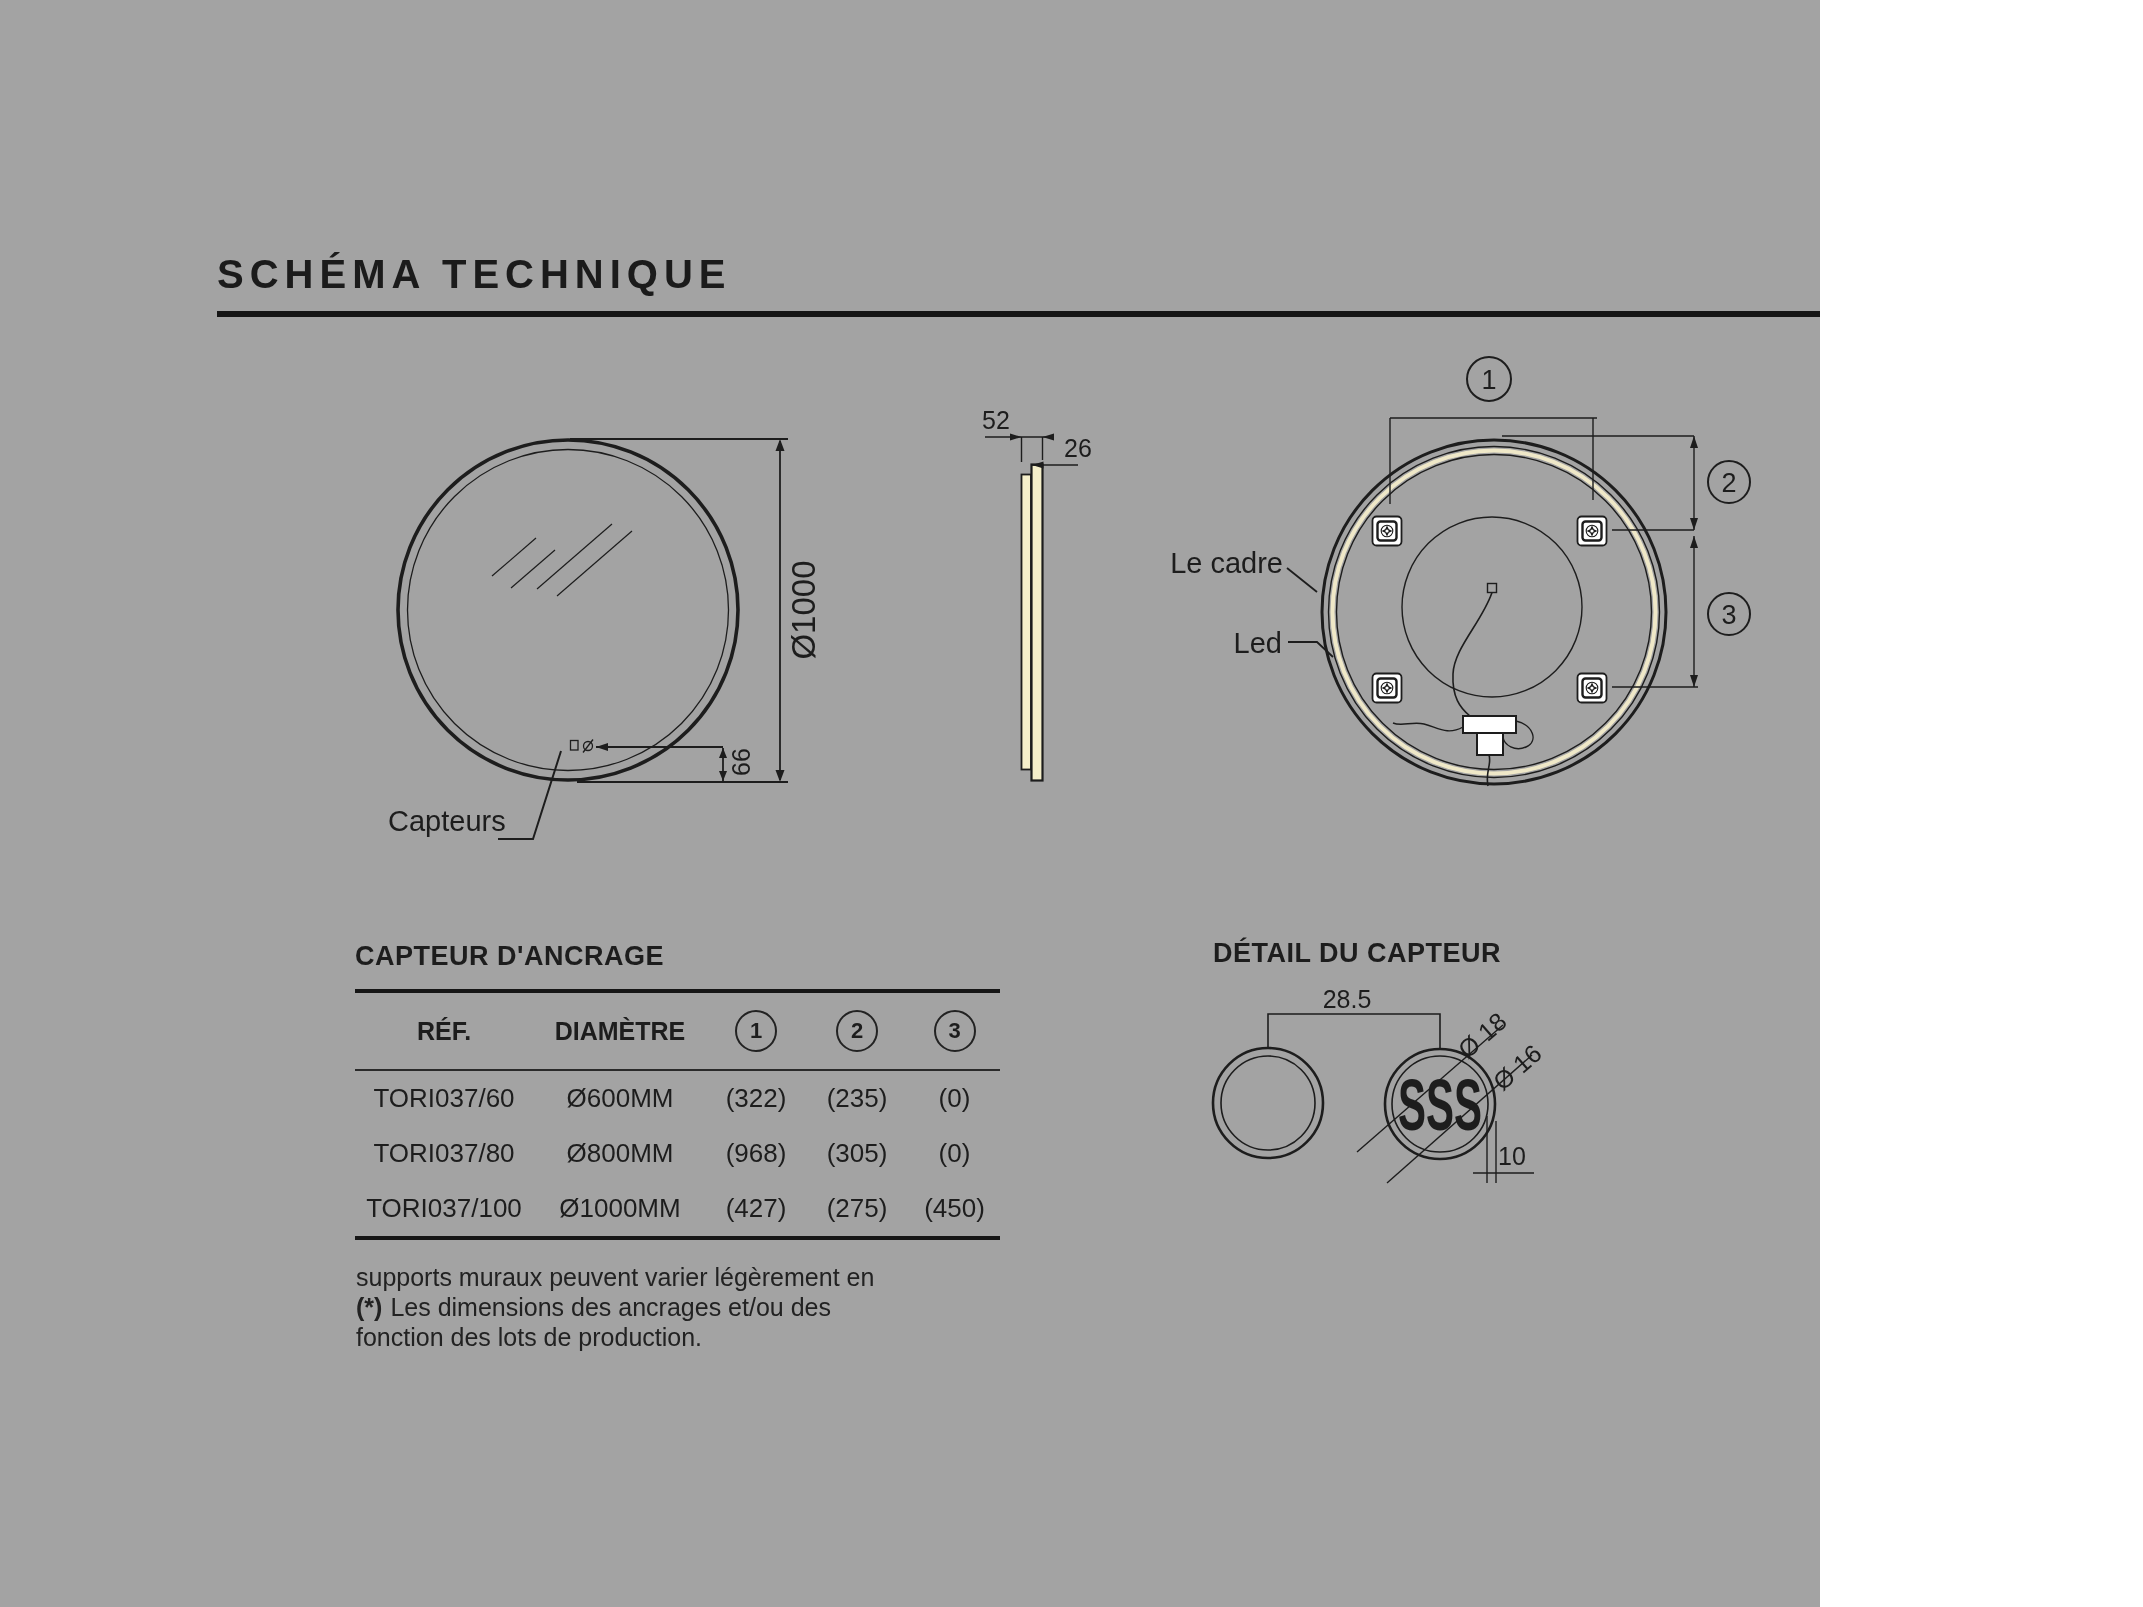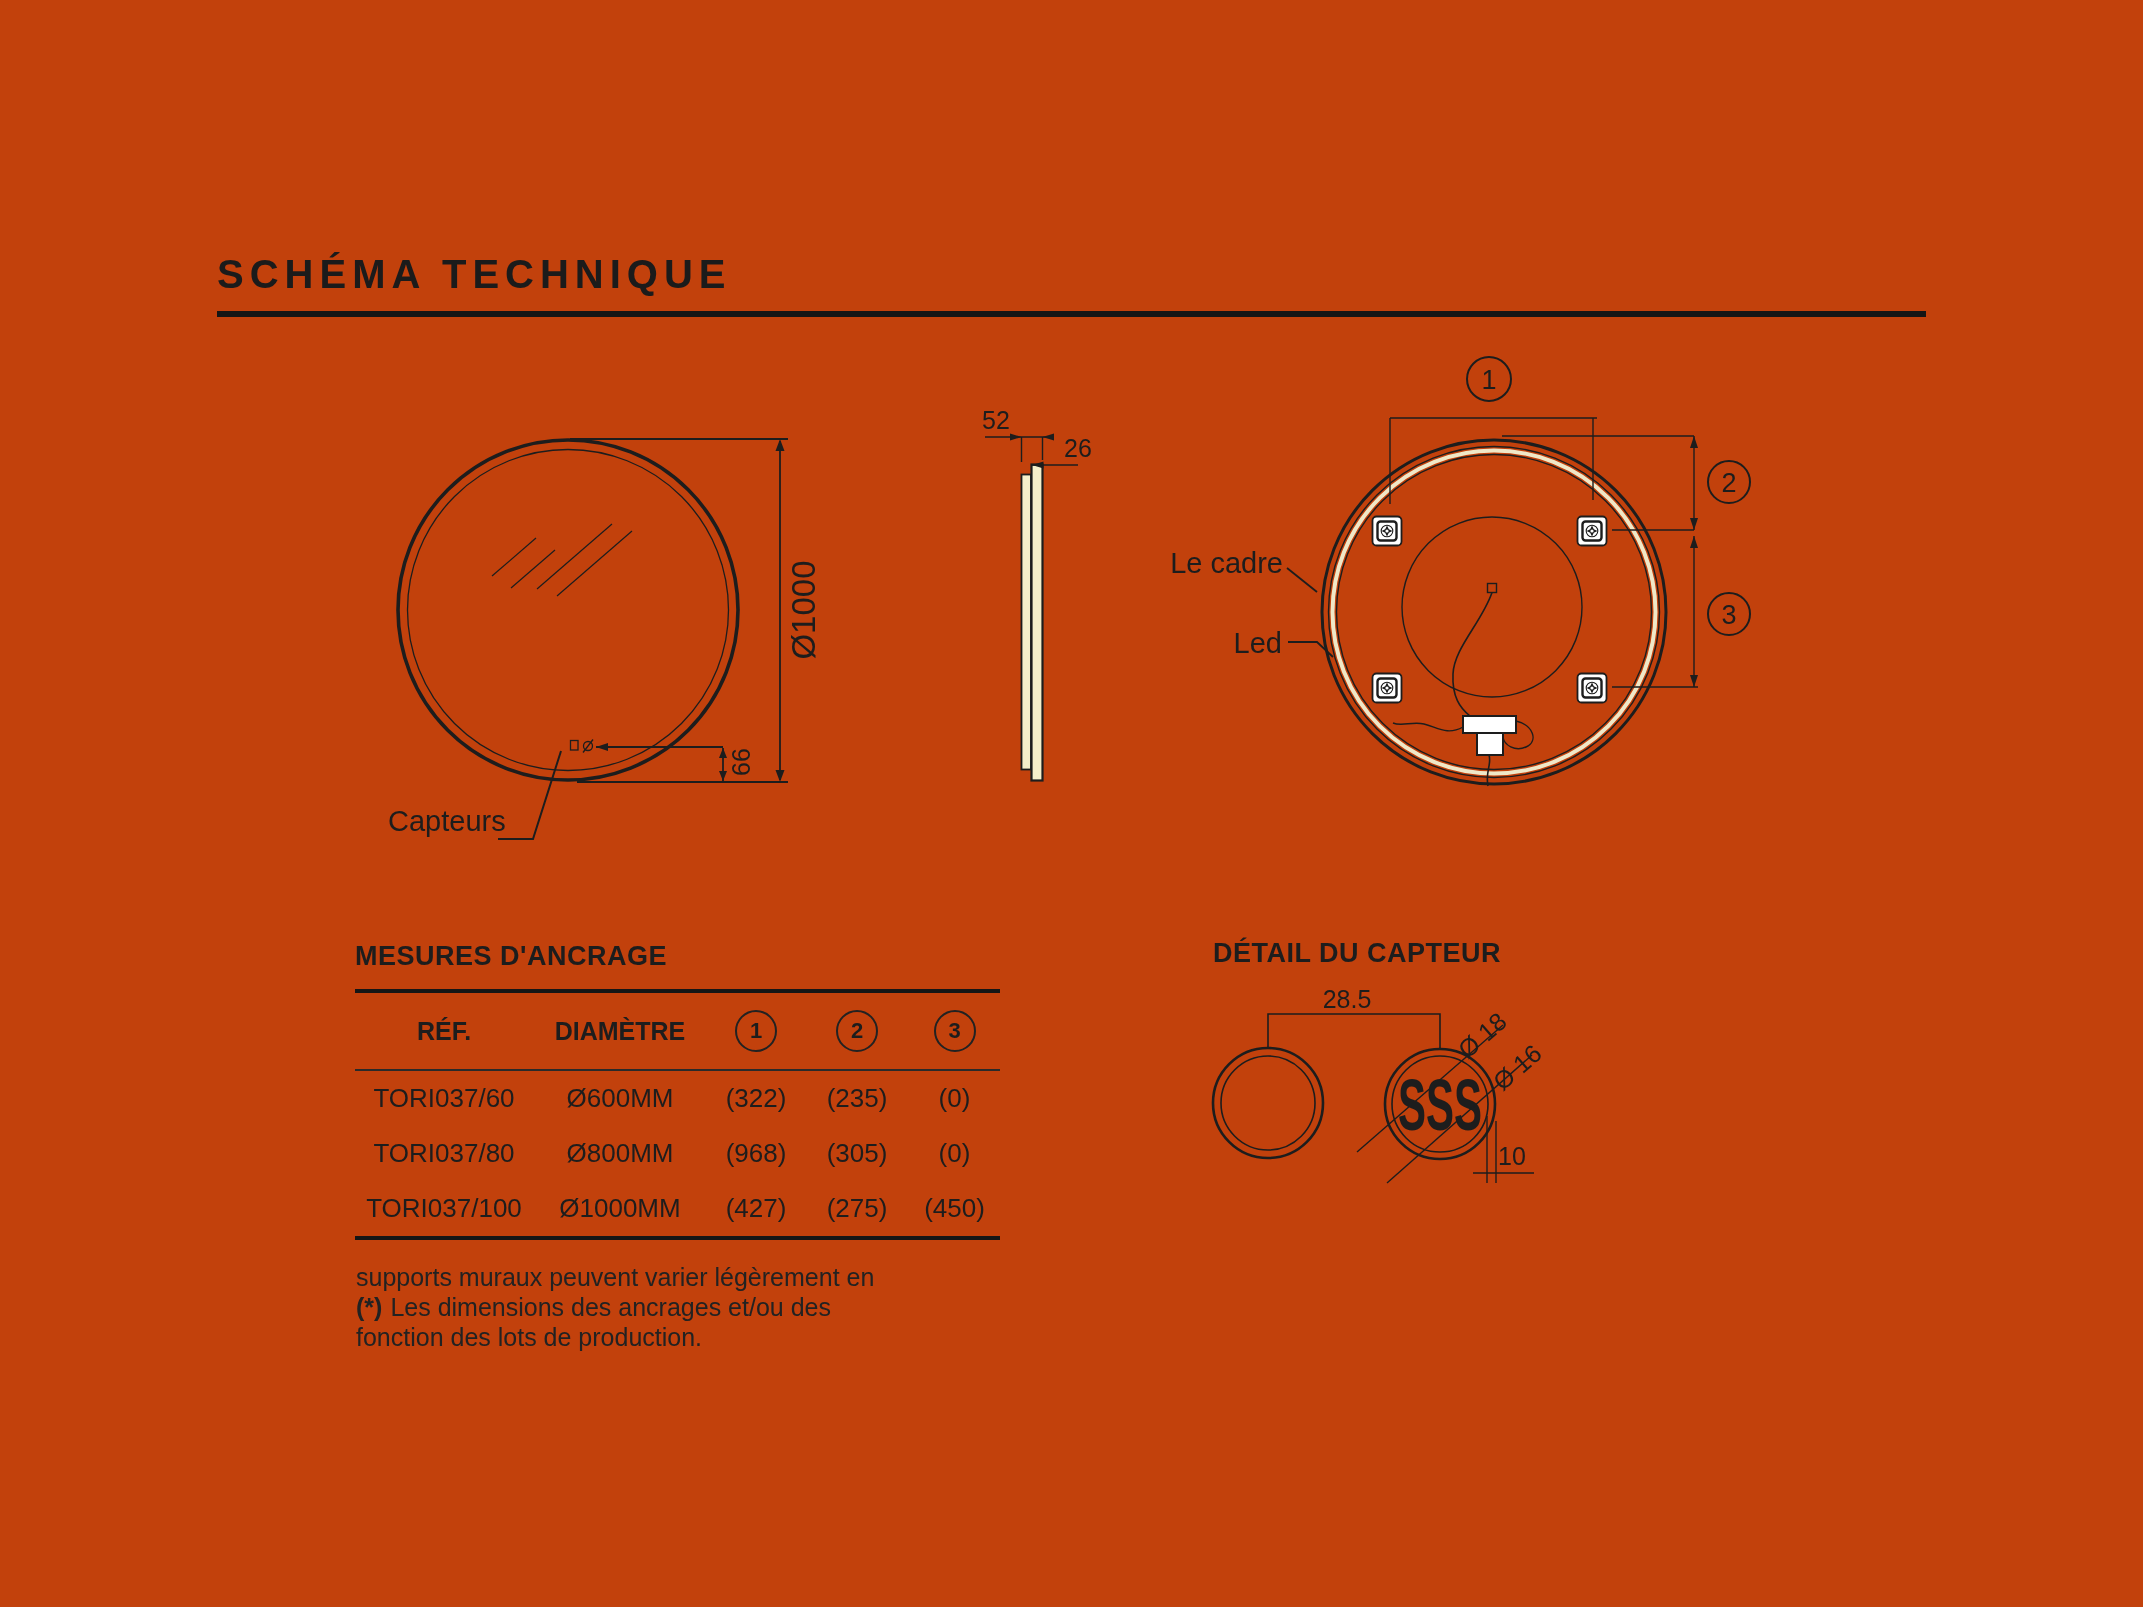--- a/index.html
+++ b/index.html
@@ -1,16 +1,16 @@
 <!DOCTYPE html>
 <html><head>
 <meta charset="utf-8">
 <style>
   html,body{margin:0;padding:0;background:#ffffff;}
-  .page{position:relative;width:2143px;height:1607px;background:#c2410c;overflow:hidden;
+  .page{position:relative;width:1820px;height:1607px;background:#a3a3a3;overflow:hidden;
         font-family:"Liberation Sans",sans-serif;color:#1d1d1d;}
   .abs{position:absolute;}
   .page-title{left:217px;top:252px;font-size:40px;font-weight:700;letter-spacing:6px;color:#1b1b1b;}
   .title-rule{left:217px;top:311px;width:1709px;height:6px;background:#151515;}
   svg{position:absolute;overflow:visible;}
   svg text{font-family:"Liberation Sans",sans-serif;fill:#1d1d1d;}
   .ln{stroke:#1d1d1d;fill:none;}
   .thin{stroke-width:1.4;}
   .med{stroke-width:1.8;}
   .arrow{fill:#1d1d1d;stroke:none;}
@@ -171,21 +171,21 @@
     <g>
       <text class="lbl" x="1283" y="573" text-anchor="end">Le cadre</text>
       <line class="ln med" x1="1287" y1="568" x2="1317" y2="592"></line>
     </g>
     <g>
       <text class="lbl" x="1282" y="653" text-anchor="end">Led</text>
       <polyline class="ln med" points="1288,642 1317,642 1333,657"></polyline>
     </g>
   </svg>
 
-  <div class="abs tbl-title">MESURES D'ANCRAGE</div>
+  <div class="abs tbl-title">CAPTEUR D'ANCRAGE</div>
 
   <div class="abs tbl">
     <div class="tr head">
       <div>RÉF.</div>
       <div>DIAMÈTRE</div>
       <div class="circ-num">
           <span>1</span>
         </div>
       <div class="circ-num">
           <span>2</span>

